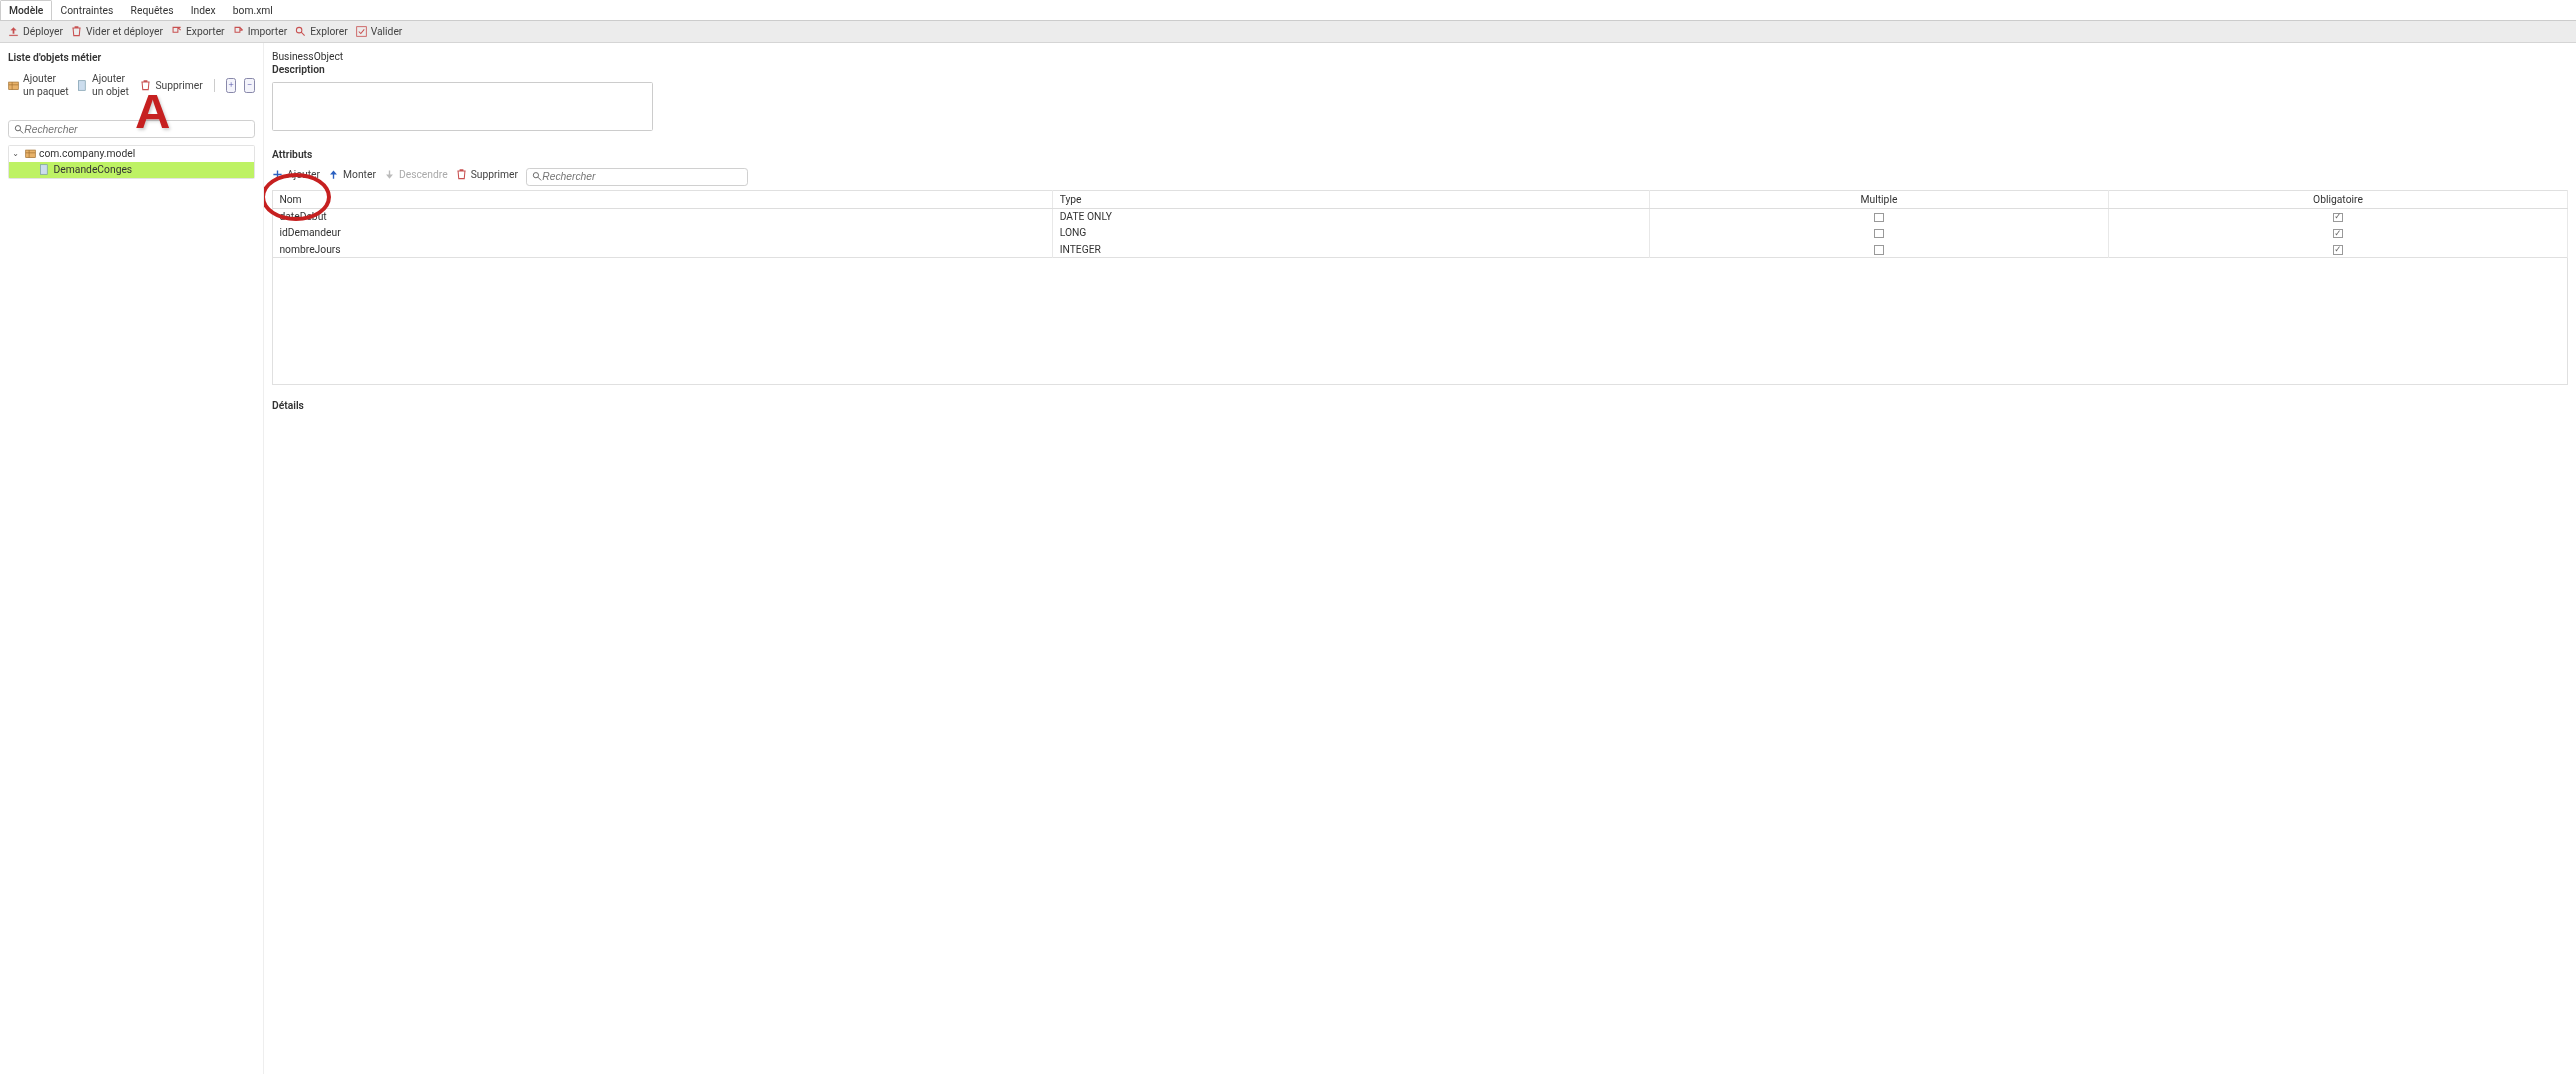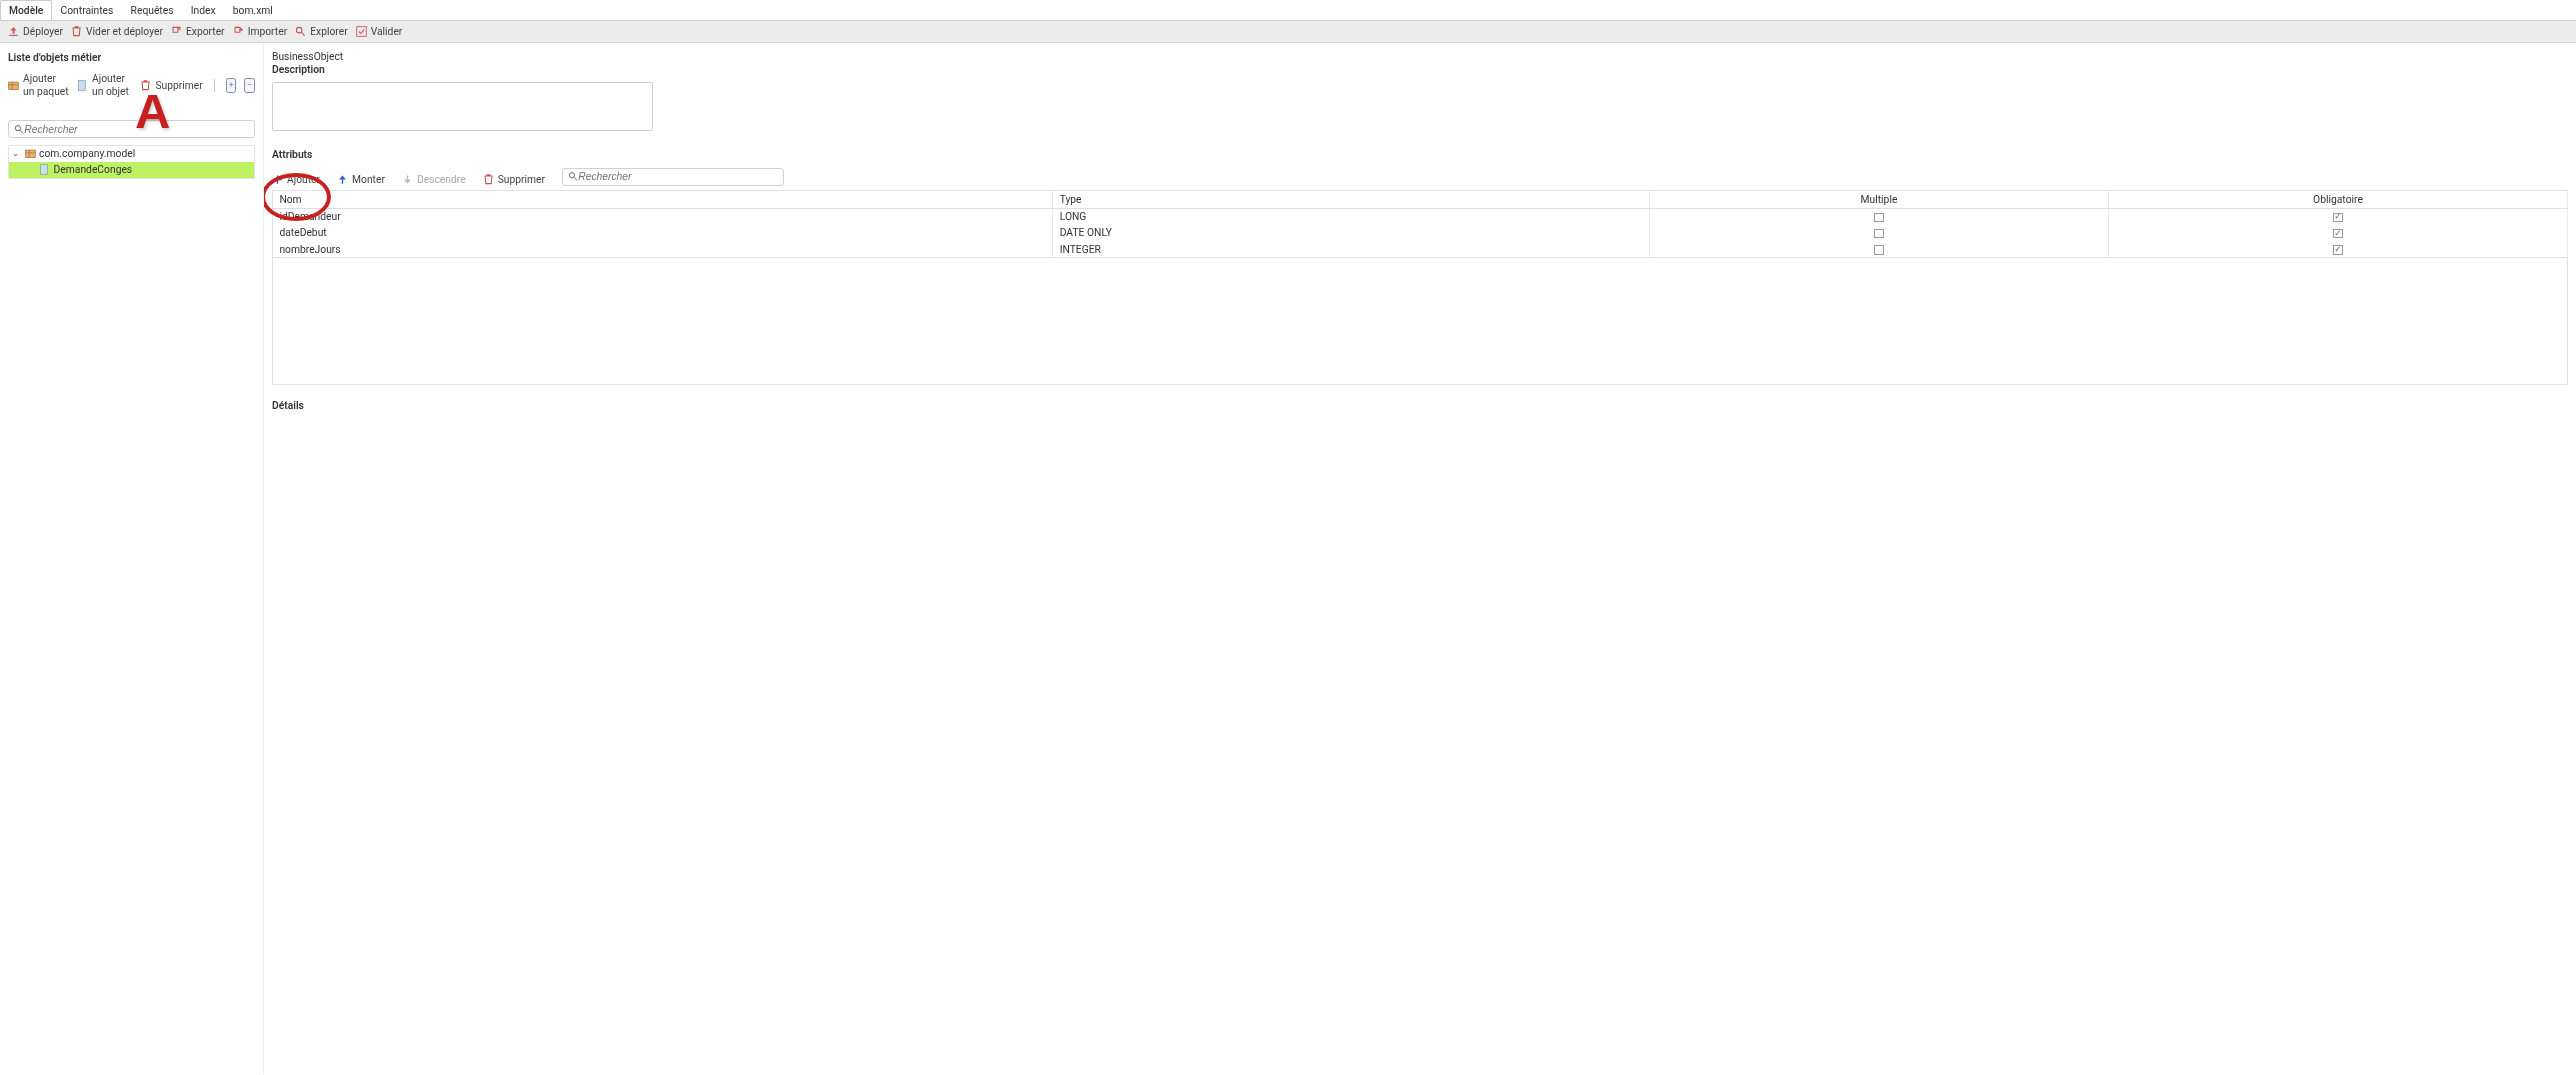--- a/index.html
+++ b/index.html
@@ -145,22 +145,22 @@
     border: 0.8px solid #ccc;
     border-radius: 1.6px;
     resize: none;
     font-family: inherit;
     font-size: 10.3px;
     padding: 3.2px;
     margin-bottom: 14.3px;
   }
   .attr-toolbar {
     display: flex;
-    align-items: flex-end;
-    gap: 17px;
+    align-items: flex-start;
+    gap: 8px;
     margin: 6.4px 0 4.8px 0;
   }
   .attr-toolbar .tb-btn { font-size: 10.3px; }
   .attr-toolbar .tb-btn.disabled { color: #aaa; cursor: default; }
   .search-wrap.small {
     width: 222px;
     margin-bottom: 0;
   }
   table.attrs {
     width: 100%;
@@ -401,28 +401,28 @@
       <thead>
         <tr>
           <th>Nom</th>
           <th>Type</th>
           <th class="center">Multiple</th>
           <th class="center">Obligatoire</th>
         </tr>
       </thead>
       <tbody id="attr-tbody">
           <tr>
-            <td>idDemandeur</td>
-            <td>LONG</td>
+            <td>dateDebut</td>
+            <td>DATE ONLY</td>
             <td class="center"><span class="cb"></span></td>
             <td class="center"><span class="cb checked"></span></td>
           </tr>
           <tr>
-            <td>dateDebut</td>
-            <td>DATE ONLY</td>
+            <td>idDemandeur</td>
+            <td>LONG</td>
             <td class="center"><span class="cb"></span></td>
             <td class="center"><span class="cb checked"></span></td>
           </tr>
           <tr>
             <td>nombreJours</td>
             <td>INTEGER</td>
             <td class="center"><span class="cb"></span></td>
             <td class="center"><span class="cb checked"></span></td>
           </tr>
         </tbody>

